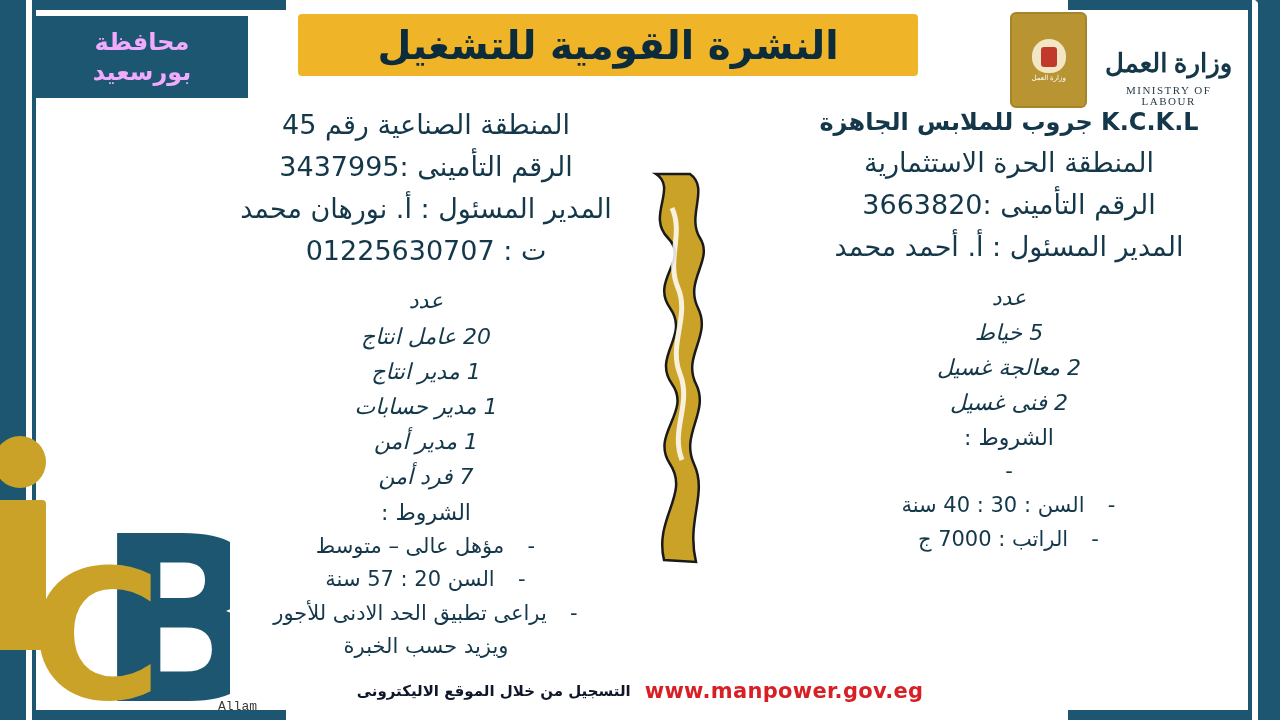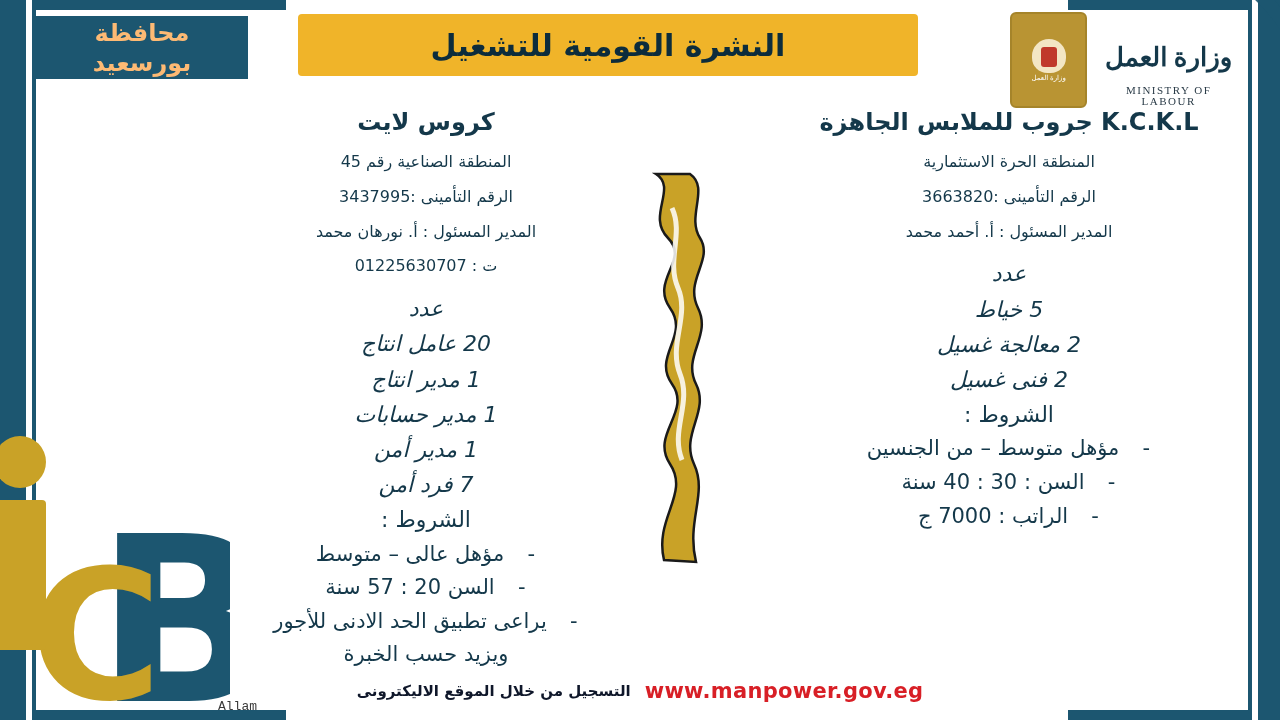--- a/index.html
+++ b/index.html
@@ -60,51 +60,51 @@
   .swoosh2{
     position:absolute;right:-30px;top:570px;width:320px;height:230px;
     border-radius:50%;
     border:14px solid #1c5670;
     border-color:transparent transparent #1c5670 transparent;
     transform:rotate(15deg);
   }
 
   
   .gov-badge{
-    position:absolute;left:36px;top:16px;width:212px;height:63px;
-    background:#1c5670;color:#fdba74;
+    position:absolute;left:36px;top:16px;width:212px;height:82px;
+    background:#1c5670;color:#f0abfc;
     display:flex;flex-direction:column;align-items:center;justify-content:center;
     font-weight:bold;font-size:24px;line-height:1.25;
     letter-spacing:0;
   }
 
   
   .title-wrap{
     position:absolute;left:298px;top:14px;width:620px;height:62px;
   }
   .title-bg{
     position:absolute;inset:0;background:#f0b429;border-radius:4px;
   }
   .title-text{
     position:absolute;inset:0;display:flex;align-items:center;justify-content:center;
-    font-size:30px;font-weight:bold;color:#0c2c3c;
+    font-size:39px;font-weight:bold;color:#0c2c3c;
     white-space:nowrap;
   }
 
   
   .ministry{
     position:absolute;right:40px;top:8px;width:230px;height:100px;
     display:flex;align-items:flex-end;justify-content:flex-start;gap:10px;font-family:Liberation Serif, serif;
   }
   .min-text{
     text-align:center;color:#14384a;line-height:1.05;
     display:flex;flex-direction:column;align-items:center;
   }
   .min-ar{font-size:26px;font-weight:bold;letter-spacing:-1px;}
-  .min-en{font-size:11px;letter-spacing:1.5px;color:#2a3b47;margin-top:14px;}
+  .min-en{font-size:11px;letter-spacing:1.5px;color:#2a3b47;margin-top:8px;}
   .min-emblem{
     width:74px;height:92px;background:#b99433;border-radius:6px;
     display:flex;flex-direction:column;align-items:center;justify-content:center;
     color:#fff;font-size:7px;text-align:center;line-height:1.1;
     border:2px solid #a5842a;
   }
   .eagle{
     width:34px;height:34px;background:#f3e6c4;border-radius:50% 50% 45% 45%;
     margin:2px 0;position:relative;
   }
@@ -119,21 +119,21 @@
     color:#14384a;text-align:center;
     direction:rtl;
   }
   .col-right{right:36px;}
   .col-left{left:206px;width:440px;}
 
   .emp-name{
     font-size:24px;font-weight:bold;line-height:1.5;margin:0 0 2px;
   }
   .emp-line{
-    font-size:16px;line-height:1.55;margin:10px;
+    font-size:27px;line-height:1.55;margin:0;
   }
   .jobs{margin-top:12px;font-style:italic;}
   .jobs-head{font-size:22px;line-height:1.6;}
   .job{font-size:22px;line-height:1.6;}
   .cond-head{font-size:22px;line-height:1.6;}
   .cond-list{
     margin:0;padding:0;list-style:none;
   }
   .cond-item{
     font-size:21px;line-height:1.6;
@@ -233,21 +233,20 @@
     <div class="jobs-head">عدد</div>
     <div class="job">5 خياط</div>
     <div class="job">2 معالجة غسيل</div>
     <div class="job">2 فنى غسيل</div>
   </div>
 
   <div class="cond-head">الشروط :</div>
   <ul class="cond-list">
     <li class="cond-item">
       <span class="cond-dash">-</span>
-      <span>مؤهل متوسط – من الجنسين</span>
     </li>
     <li class="cond-item">
       <span class="cond-dash">-</span>
       <span>السن : 30 : 40 سنة</span>
     </li>
     <li class="cond-item">
       <span class="cond-dash">-</span>
       <span>الراتب : 7000 ج</span>
     </li>
   </ul>
@@ -258,21 +257,20 @@
     <path d="M18 6 C40 20, 8 48, 30 70 C52 92, 12 112, 32 140 C52 168, 14 188, 34 216
              C54 244, 12 266, 32 296 C52 326, 16 350, 26 392
              L58 394 C48 352, 70 326, 56 296 C42 266, 72 244, 58 216
              C44 188, 74 168, 60 140 C46 112, 76 92, 62 70 C48 48, 72 20, 52 6 Z" fill="#c9a227" stroke="#1a1a1a" stroke-width="2.5"></path>
     <path d="M34 40 C46 66, 28 92, 40 120 C52 148, 30 176, 42 206
              C54 236, 32 262, 44 292" fill="none" stroke="#ffffff" stroke-width="5" opacity=".85"></path>
   </svg>
 </div>
 
 <div class="col col-left">
-  <div class="emp-name">كروس لايت</div>
   <div class="emp-line">المنطقة الصناعية رقم 45</div>
   <div class="emp-line">الرقم التأمينى :3437995</div>
   <div class="emp-line">المدير المسئول : أ. نورهان محمد</div>
   <div class="emp-line">ت : 01225630707</div>
 
   <div class="jobs">
     <div class="jobs-head">عدد</div>
     <div class="job">20 عامل انتاج</div>
     <div class="job">1 مدير انتاج</div>
     <div class="job">1 مدير حسابات</div>

